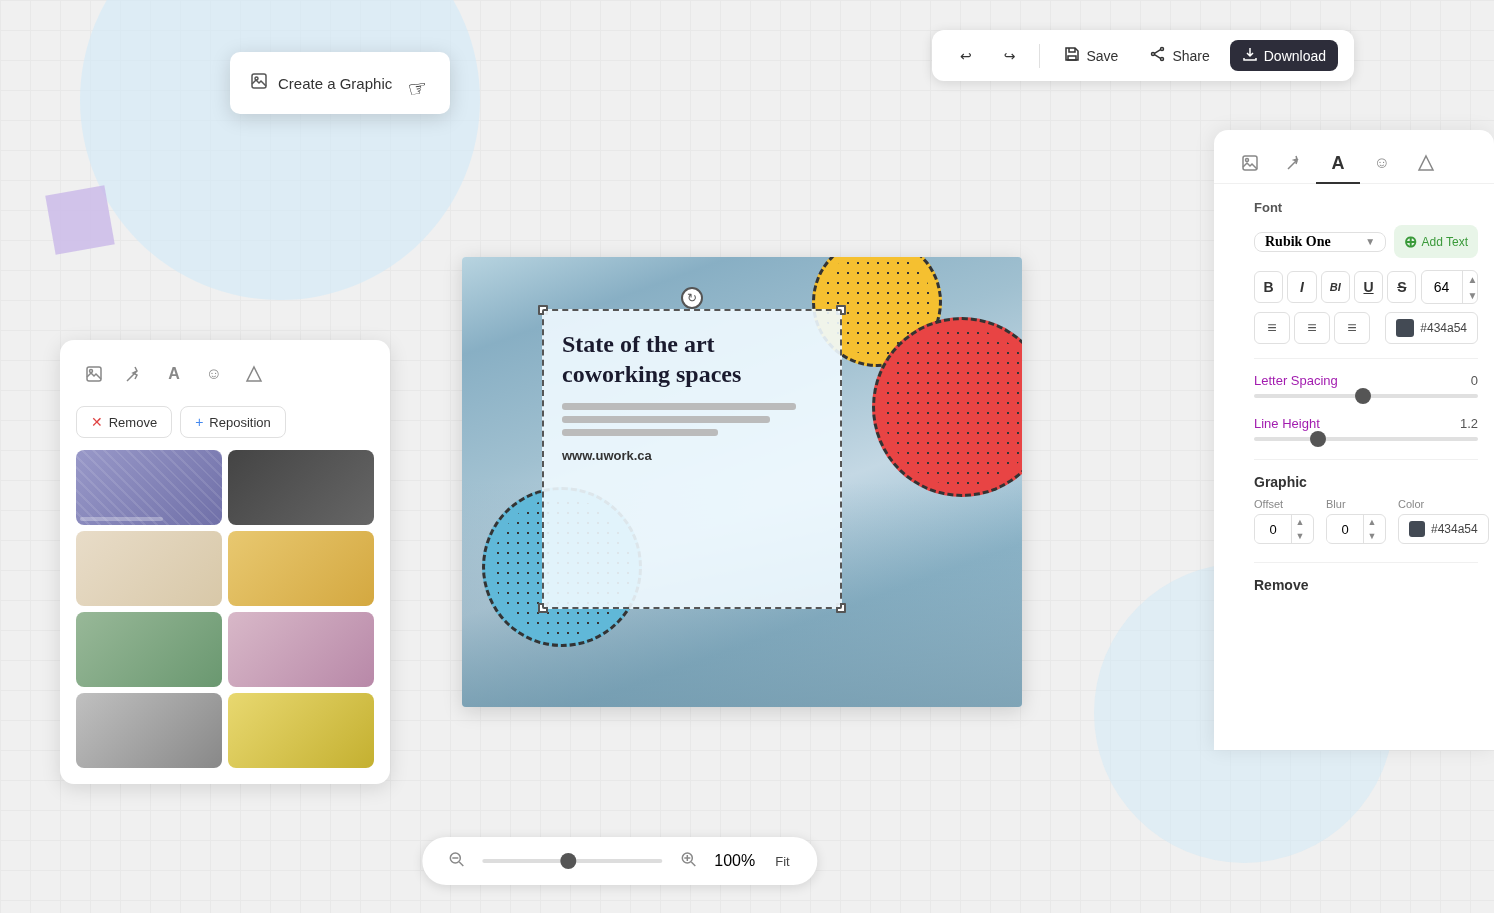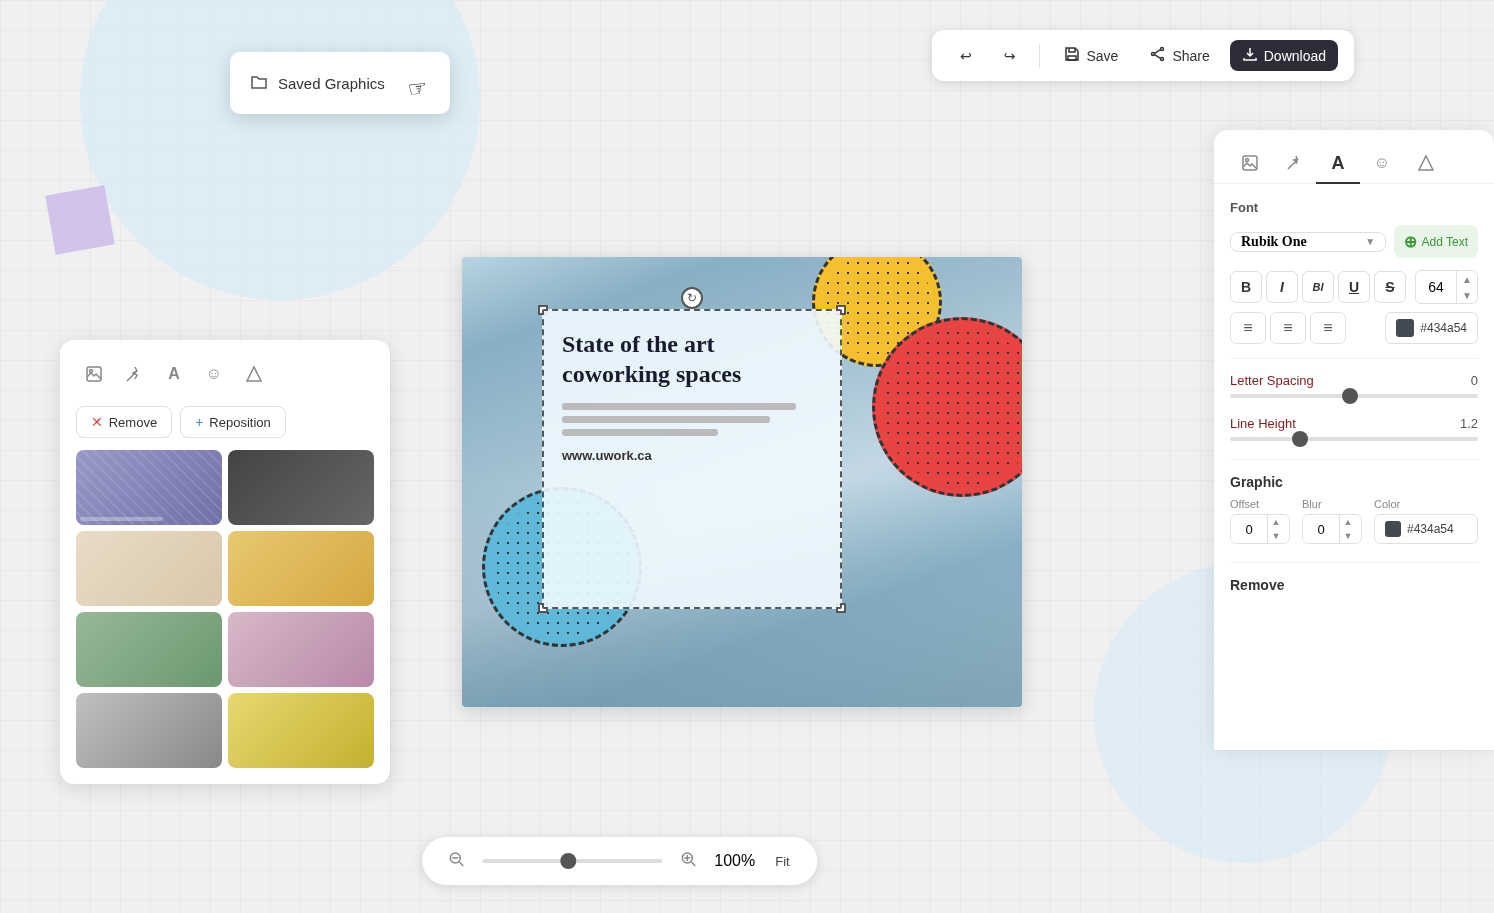--- a/index.html
+++ b/index.html
@@ -350,20 +350,21 @@
       color: #888;
       border-bottom: 2px solid transparent;
       margin-bottom: -1px;
     }
     .right-tab.active {
       color: #333;
       border-bottom-color: #333;
     }
     .right-panel-content {
       padding: 16px;
+      margin-left: 24px;
     }
 
     
     .section-label {
       font-size: 13px;
       font-weight: 600;
       color: #555;
       margin-bottom: 10px;
     }
     .font-row {
@@ -479,21 +480,21 @@
     .slider-row {
       margin-bottom: 18px;
     }
     .slider-header {
       display: flex;
       justify-content: space-between;
       margin-bottom: 6px;
     }
     .slider-title {
       font-size: 13px;
-      color: #7f1d1d;
+      color: #a21caf;
     }
     .slider-val {
       font-size: 13px;
       color: #555;
     }
     .slider-track {
       width: 100%;
       height: 4px;
       background: #e0e0e0;
       border-radius: 2px;
@@ -627,24 +628,26 @@
       </svg>
     </span>
     <span>Download</span>
   </button>
 </div>
 
 <div class="dropdown-menu">
   <div class="dropdown-item">
     <span class="dropdown-icon">
       <svg width="18" height="18" viewBox="0 0 18 18" fill="none" stroke="#555" stroke-width="1.5">
-        <path d="M2 5h5l2 2h7v9H2V5z"></path>
+        <rect x="2" y="2" width="14" height="14" rx="2"></rect>
+        <circle cx="6.5" cy="6.5" r="1.5"></circle>
+        <path d="M2 12l4-4 3 3 2-2 5 5"></path>
       </svg>
     </span>
-    <span>Saved Graphics</span>
+    <span>Create a Graphic</span>
   </div>
 </div>
 
 <div class="cursor-hand">☞</div>
 
 <div class="left-panel">
   <div class="panel-tabs">
     <div class="panel-tab">
       <svg width="18" height="18" viewBox="0 0 18 18" fill="none" stroke="#888" stroke-width="1.5">
         <rect x="2" y="2" width="14" height="14" rx="2"></rect>

